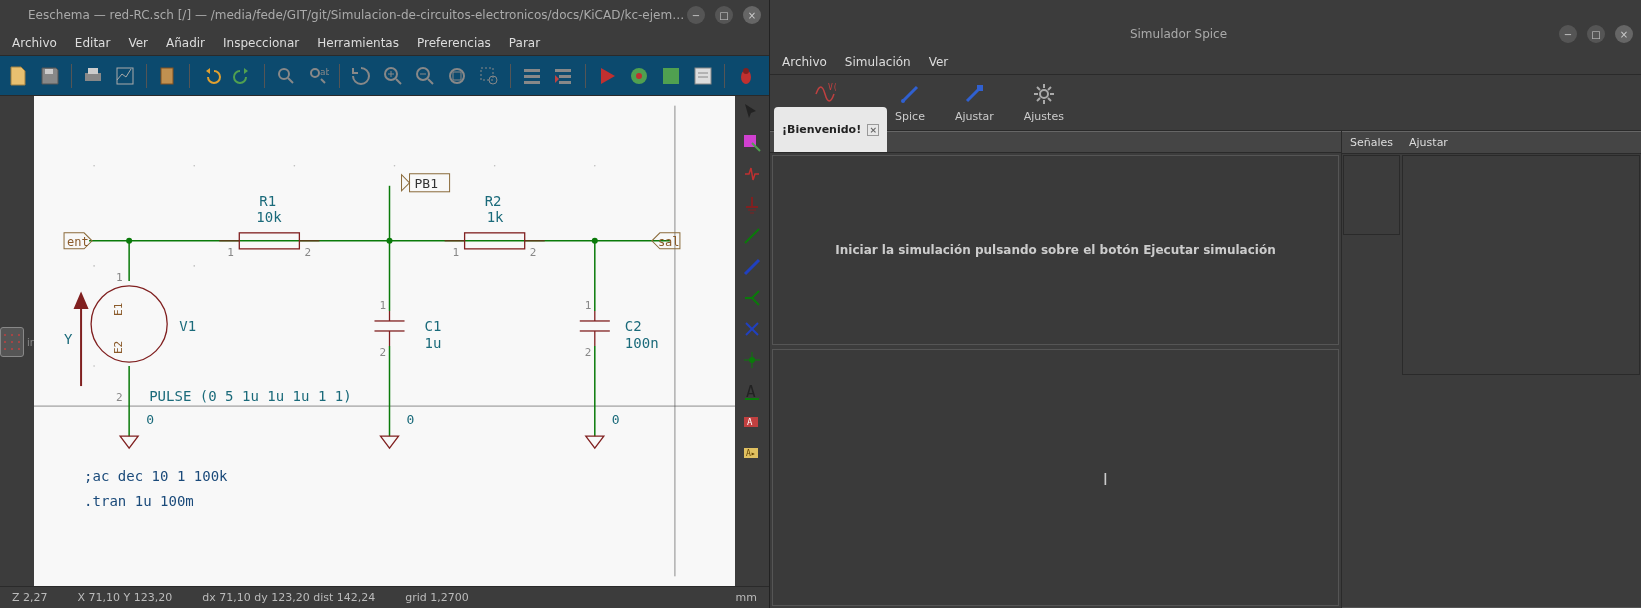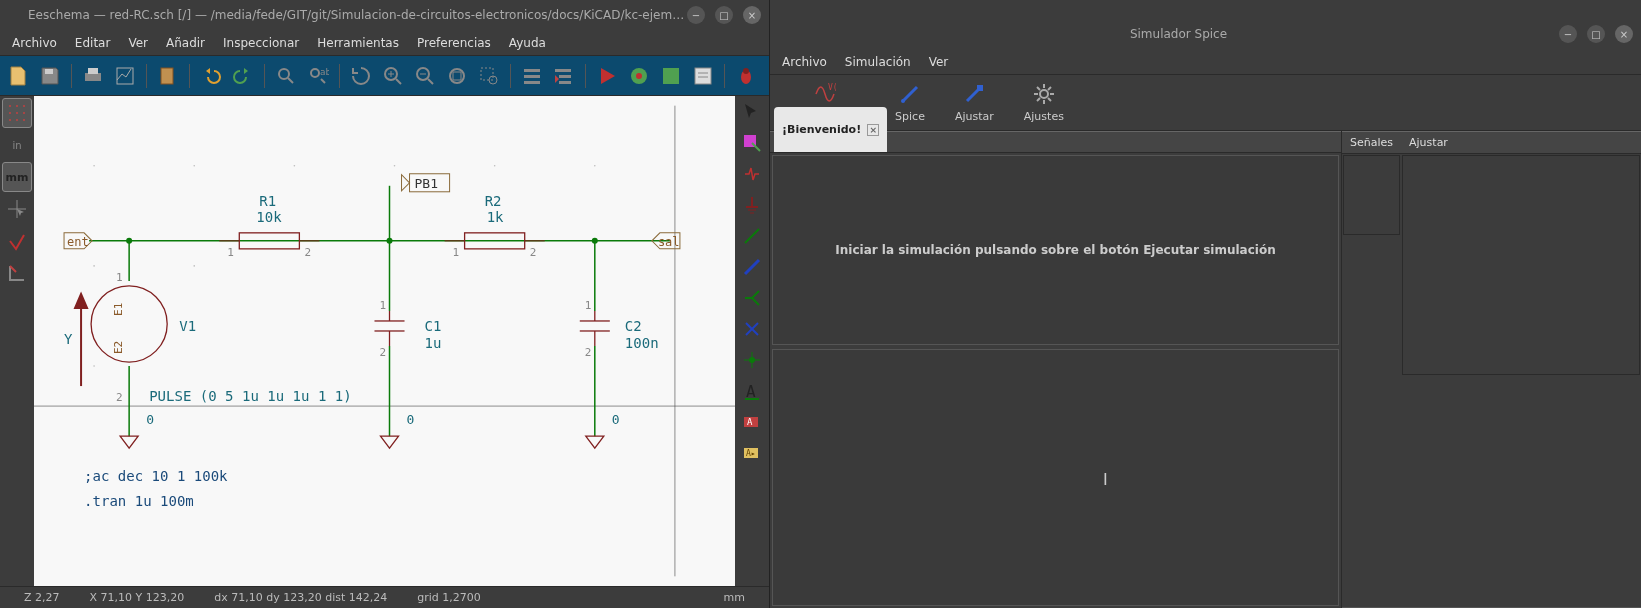--- a/index.html
+++ b/index.html
@@ -17,31 +17,31 @@
 
 .menubar { height: 26px; background: #3c3c3c; display: flex; align-items: center; padding: 0 4px; gap: 2px; border-bottom: 1px solid #2a2a2a; }
 .menu-item { padding: 3px 8px; color: #ddd; font-size: 12px; cursor: pointer; }
 
 .toolbar { height: 40px; background: #0c4a6e; display: flex; align-items: center; padding: 0 4px; gap: 4px; border-bottom: 1px solid #2a2a2a; }
 .tb-btn { width: 28px; height: 28px; display: flex; align-items: center; justify-content: center; cursor: pointer; border-radius: 2px; }
 .tb-sep { width: 1px; height: 24px; background: #555; margin: 0 3px; }
 
 .main-area { flex: 1; display: flex; overflow: hidden; }
 
-.left-toolbar { width: 34px; background: #3c3c3c; display: flex; flex-direction: column; align-items: center; padding-top: 2px; gap: 2px; }
+.left-toolbar { width: 34px; background: #3c3c3c; display: flex; flex-direction: row; align-items: center; padding-top: 2px; gap: 2px; }
 .lt-btn { width: 30px; height: 30px; display: flex; align-items: center; justify-content: center; cursor: pointer; border: 1px solid transparent; border-radius: 3px; }
 .lt-btn.active { background: #555; border-color: #888; }
 
 .right-toolbar { width: 34px; background: #3c3c3c; display: flex; flex-direction: column; align-items: center; padding-top: 2px; gap: 3px; }
 .rt-btn { width: 28px; height: 28px; display: flex; align-items: center; justify-content: center; cursor: pointer; border-radius: 2px; }
 
 .canvas { flex: 1; background: #f8f8f8; position: relative; overflow: hidden; }
 .canvas svg { width: 100%; height: 100%; }
 
-.statusbar { height: 22px; background: #3c3c3c; display: flex; align-items: center; padding: 0 24px; color: #bbb; font-size: 11px; gap: 30px; border-top: 1px solid #2a2a2a; }
+.statusbar { height: 22px; background: #3c3c3c; display: flex; align-items: center; padding: 0 12px; color: #bbb; font-size: 11px; gap: 30px; border-top: 1px solid #2a2a2a; }
 .sb-item { white-space: nowrap; }
 
 
 .spice-toolbar { height: 56px; background: #3c3c3c; display: flex; align-items: center; padding: 0 14px; gap: 30px; border-bottom: 1px solid #2a2a2a; }
 .spice-btn { display: flex; flex-direction: column; align-items: center; gap: 4px; cursor: pointer; color: #ccc; font-size: 11px; }
 .spice-btn .icon { width: 24px; height: 24px; display: flex; align-items: center; justify-content: center; }
 
 .spice-body { flex: 1; display: flex; }
 .spice-main { flex: 1; display: flex; flex-direction: column; }
 .spice-side { width: 300px; background: #3c3c3c; border-left: 1px solid #2a2a2a; display: flex; flex-direction: row; }
@@ -74,21 +74,21 @@
   </div>
 
   <div class="menubar">
     <div class="menu-item">Archivo</div>
     <div class="menu-item">Editar</div>
     <div class="menu-item">Ver</div>
     <div class="menu-item">Añadir</div>
     <div class="menu-item">Inspeccionar</div>
     <div class="menu-item">Herramientas</div>
     <div class="menu-item">Preferencias</div>
-    <div class="menu-item">Ayuda</div>
+    <div class="menu-item">Parar</div>
   </div>
 
   <div class="toolbar">
     <div class="tb-btn">
         <svg width="22" height="22">
           <path d="M4 2h10l4 4v14H4z" fill="#e8c070" stroke="#a08040"></path>
         </svg>
       </div>
     <div class="tb-btn">
         <svg width="22" height="22">

